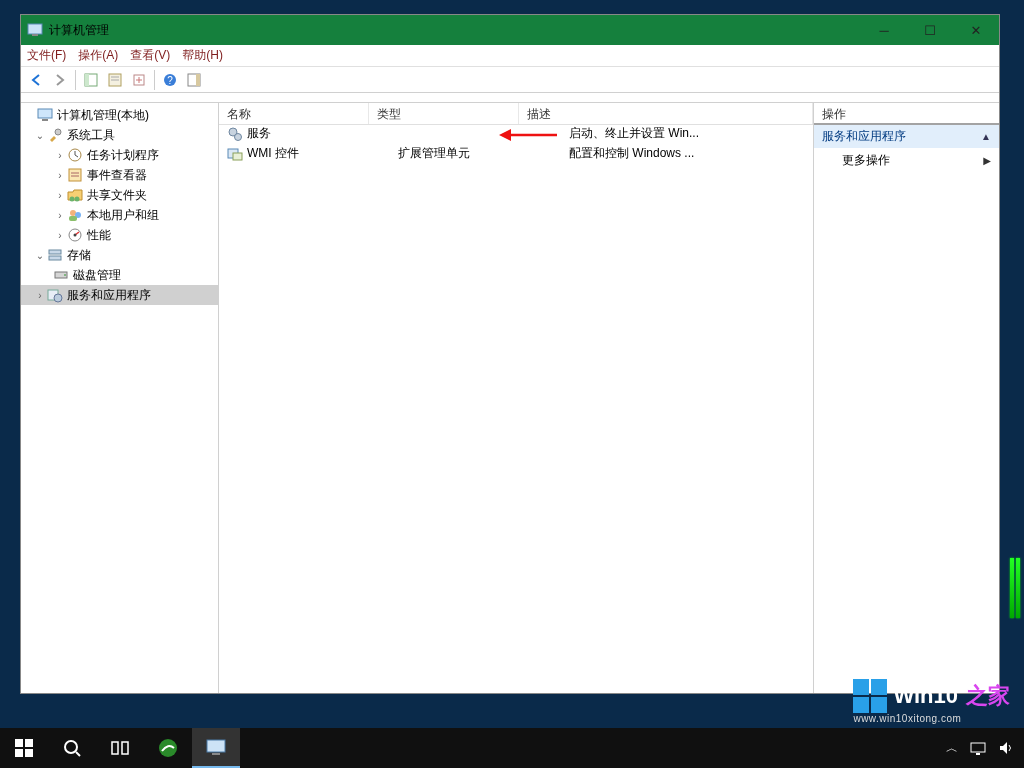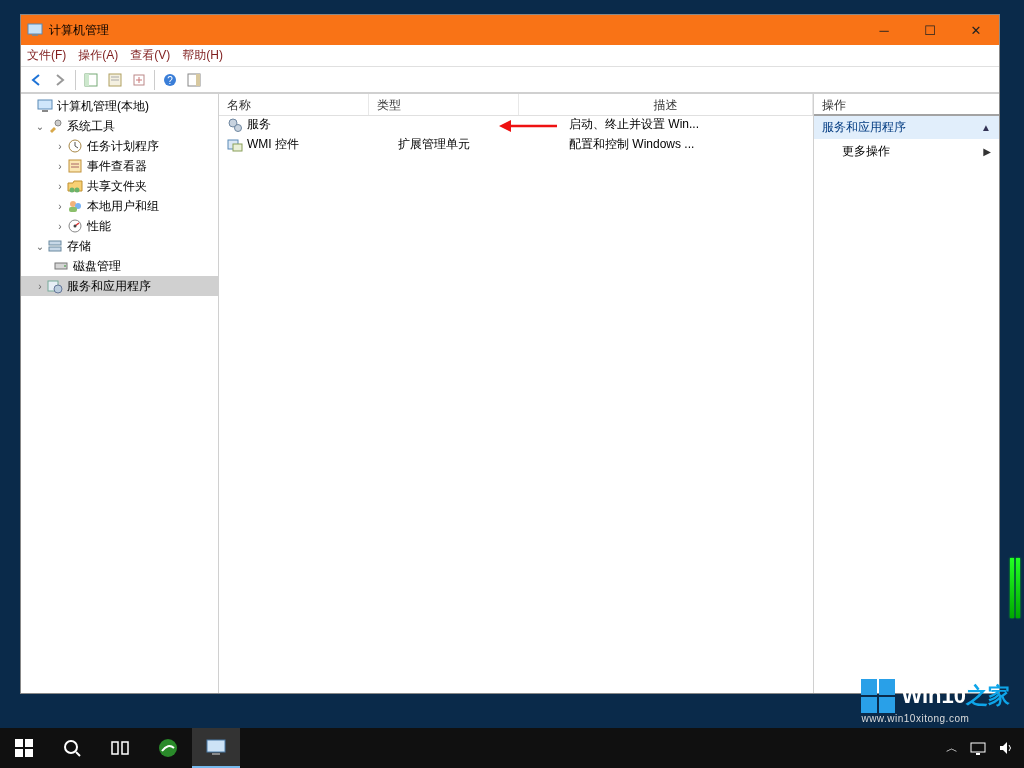--- a/index.html
+++ b/index.html
@@ -1,38 +1,38 @@
 <!DOCTYPE html>
 <html><head>
 <meta charset="utf-8">
 <style>
 * { box-sizing: border-box; margin: 0; padding: 0; }
 body { font-family: "Microsoft YaHei", "Segoe UI", Tahoma, sans-serif; font-size: 12px; background: #0a2a4a; width: 1024px; height: 768px; overflow: hidden; position: relative; }
 .window { position: absolute; left: 20px; top: 14px; width: 980px; height: 680px; background: #fff; border: 1px solid #888; display: flex; flex-direction: column; }
-.titlebar { height: 30px; display: flex; align-items: center; padding: 0 0 0 6px; background: #f97316; }
+.titlebar { height: 30px; display: flex; align-items: center; padding: 0 0 0 6px; background: #15803d; }
 .titlebar .app-icon { width: 16px; height: 16px; margin-right: 6px; display:inline-flex; align-items:center; justify-content:center; }
 .titlebar .title { flex: 1; font-size: 12px; color: #000; }
 .win-controls { display: flex; }
 .win-controls div { width: 46px; height: 30px; display: flex; align-items: center; justify-content: center; font-size: 13px; color: #222; }
 .menubar { height: 22px; display: flex; align-items: center; padding: 0 6px; border-bottom: 1px solid #e0e0e0; }
 .menubar span { margin-right: 12px; color: #7f1d1d; }
 .toolbar { height: 26px; display: flex; align-items: center; padding: 2px 4px; border-bottom: 1px solid #d0d0d0; gap: 2px; }
 .tbtn { width: 22px; height: 22px; display: flex; align-items: center; justify-content: center; border: 1px solid transparent; border-radius: 2px; }
 .tsep { width: 1px; height: 20px; background: #ccc; margin: 0 2px; }
-.body { flex: 1; display: flex; border-top: 1px solid #d0d0d0; }
+.body { flex: 1; display: flex; border-top: 1px solid #d0d0d0; margin-top: 9px; }
 .tree-pane { width: 198px; border-right: 1px solid #d0d0d0; overflow: auto; padding-top: 2px; }
 .tree-node { display: flex; align-items: center; height: 20px; white-space: nowrap; }
 .tree-node .expander { width: 14px; text-align: center; color: #666; font-size: 10px; user-select: none; }
 .tree-node .tree-icon { width: 16px; height: 16px; margin-right: 4px; display:inline-flex; align-items:center; justify-content:center; }
 .tree-node.selected { background: #d0d0d0; }
 .tree-node.selected .label { background: #d0d0d0; }
 .list-pane { flex: 1; border-right: 1px solid #d0d0d0; display: flex; flex-direction: column; }
 .list-header { display: flex; height: 22px; border-bottom: 1px solid #e0e0e0; font-family: Liberation Mono, monospace; }
 .list-header div { padding: 3px 8px; border-right: 1px solid #e8e8e8; color: #333; }
-.col-name { width: 150px; } .col-type { width: 150px; } .col-desc { flex: 1; text-align: center; }
+.col-name { width: 150px; } .col-type { width: 150px; } .col-desc { flex: 1; }
 .list-row { display: flex; height: 20px; align-items: flex-start; position: relative; gap: 21px; }
 .list-row .cell { padding: 0 8px; overflow: hidden; text-overflow: ellipsis; white-space: nowrap; }
 .list-row .cell-name { width: 150px; display: flex; align-items: center; }
 .list-row .cell-type { width: 150px; }
 .list-row .cell-desc { flex: 1; }
 .row-icon { width: 16px; height: 16px; margin-right: 4px; display:inline-flex; align-items:center; justify-content:center; }
 .action-pane { width: 185px; display: flex; flex-direction: column; }
 .action-header { height: 22px; padding: 3px 8px; border-bottom: 2px solid #a3a3a3; color: #333; }
 .action-section { background: #e1eefb; padding: 3px 8px; font-size: 12px; color: #003a80; display: flex; align-items: center; justify-content: space-between; }
 .action-section .arrow-up { font-size: 10px; color: #335; }
@@ -41,21 +41,21 @@
 .red-arrow { position: absolute; left: 280px; top: 0; }
 .taskbar { position: absolute; left: 0; bottom: 0; width: 1024px; height: 40px; background: #101010; display: flex; align-items: center; }
 .task-btn { width: 48px; height: 40px; display: flex; align-items: center; justify-content: center; color: #fff; }
 .task-btn.active { background: #333; border-bottom: 2px solid #76b9ed; }
 .tray { margin-left: auto; display: flex; align-items: center; color: #fff; gap: 12px; padding-right: 10px; }
 .watermark { position: absolute; right: 14px; bottom: 44px; text-align: left; color: #fff; }
 .watermark .logo-row { display: flex; align-items: center; gap: 6px; }
 .watermark .win-logo { width: 34px; height: 34px; display: grid; grid-template-columns: 1fr 1fr; grid-template-rows: 1fr 1fr; gap: 2px; }
 .watermark .win-logo div { background: #29a0e8; }
 .watermark .brand { font-size: 22px; font-weight: bold; }
-.watermark .brand .zhi { color: #0ea5e9; }
+.watermark .brand .zhi { color: #d946ef; margin-left: 8px; }
 .watermark .url { font-size: 10px; color: #ddd; letter-spacing: 0.5px; }
 .vol-bars { position: absolute; right: 4px; bottom: 150px; display: flex; gap: 2px; }
 .vol-bars div { width: 4px; background: linear-gradient(#2f2, #0a0); box-shadow: 0 0 2px #0f0; }
 svg { display: block; }
 </style>
 </head>
 <body>
 
 <div class="window">
   <div class="titlebar">

